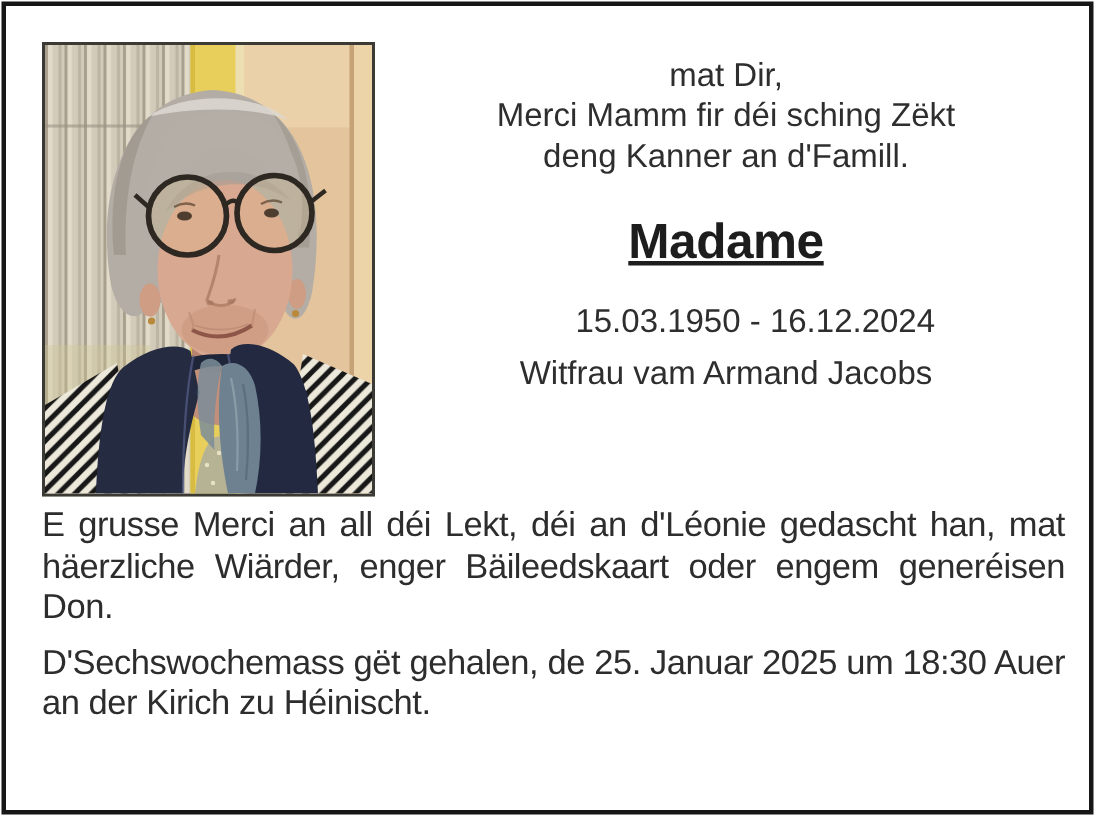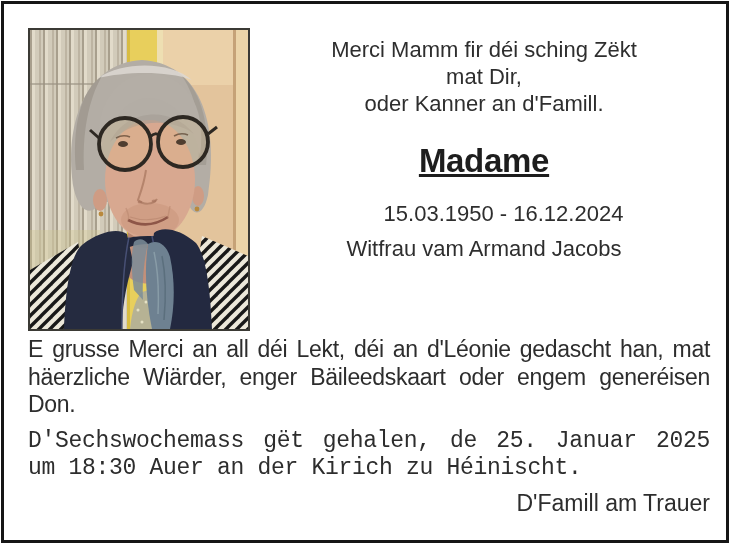--- a/index.html
+++ b/index.html
@@ -64,21 +64,21 @@
     left: 24px; right: 16px; top: 332px;
   }
   .body-block p {
     font-size: 23px;
     line-height: 27.5px;
     letter-spacing: -0.3px;
     text-align: justify;
     text-align-last: left;
     color: #2d2d2d;
   }
-  .para-mass { margin-top: 9px; font-family: Liberation Mono, monospace; }
+  .para-mass { margin-top: 9px; }
   .signature {
     margin-top: 7px;
     font-size: 23px;
     line-height: 27px;
     text-align: right;
     color: #2d2d2d;
   }
 </style>
 </head>
 <body>
@@ -168,30 +168,29 @@
 
       <path d="M118,214 C126,209 136,213 140,227 C145,250 145,275 140,299 L122,299 C116,270 114,240 118,214 Z" fill="#6e8191"></path>
       <path d="M104,212 C108,208 114,208 118,214 C114,230 112,250 113,270 L104,260 C101,240 101,224 104,212 Z" fill="#7b8d99" opacity="0.85"></path>
       <path d="M124,222 C128,240 129,262 128,284" stroke="#8fa2ac" stroke-width="1.5" fill="none" opacity="0.8"></path>
       <path d="M132,226 C136,246 136,268 134,290" stroke="#566a78" stroke-width="1.5" fill="none" opacity="0.8"></path>
     </svg>
   </div>
 
   <div class="right-col">
     <div class="dedication">
+      <div>mat Dir,</div>
       <div>Merci Mamm fir déi sching Zëkt</div>
-      <div>mat Dir,</div>
-      <div>oder Kanner an d'Famill.</div>
+      <div>deng Kanner an d'Famill.</div>
     </div>
     <div class="name-block">
       <div>Madame</div>
     </div>
     <div class="dates">15.03.1950 - 16.12.2024</div>
     <div class="relation">Witfrau vam Armand Jacobs</div>
   </div>
 
   <div class="body-block">
     <p class="para-thanks">E grusse Merci an all déi Lekt, déi an d'Léonie gedascht han, mat häerzliche Wiärder, enger Bäileedskaart oder engem generéisen Don.</p>
     <p class="para-mass">D'Sechswochemass gët gehalen, de 25. Januar 2025 um 18:30 Auer an der Kirich zu Héinischt.</p>
-    <div class="signature">D'Famill am Trauer</div>
   </div>
 
 </div>
 
 </body></html>

